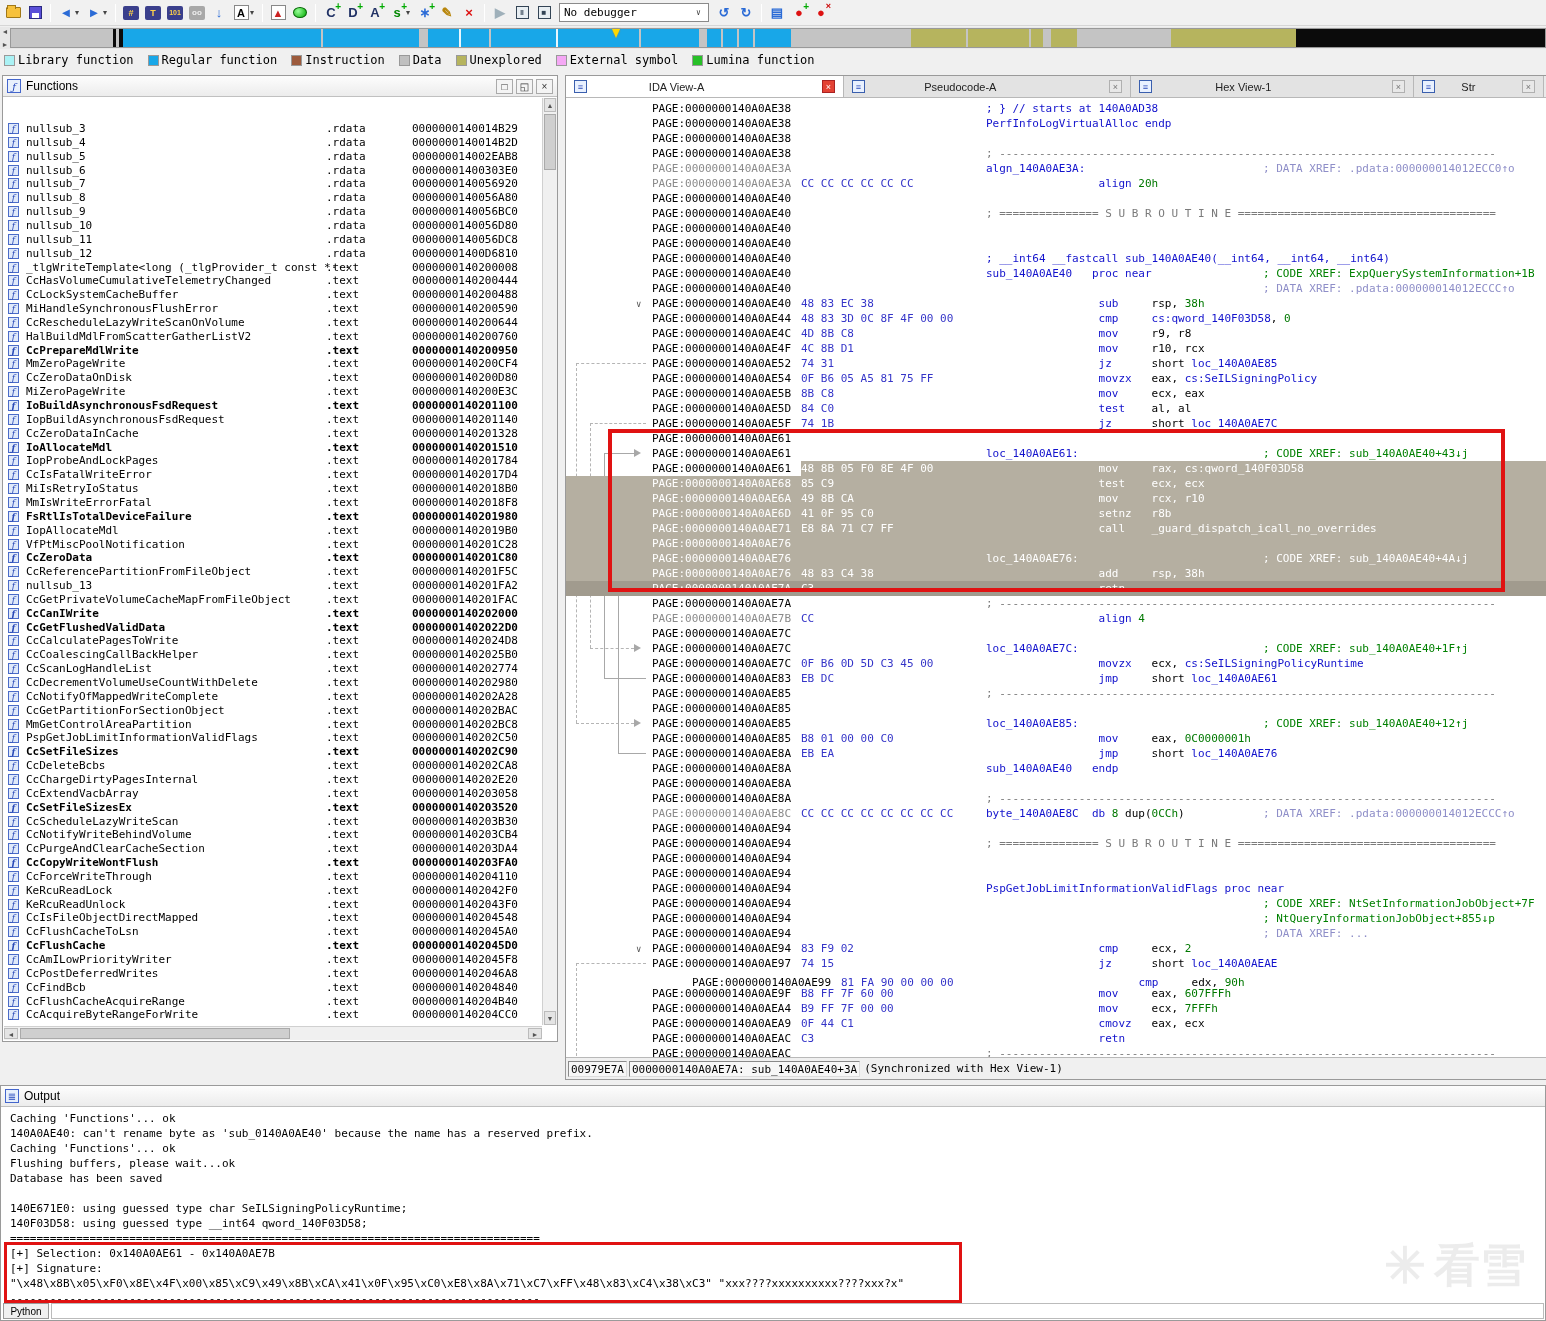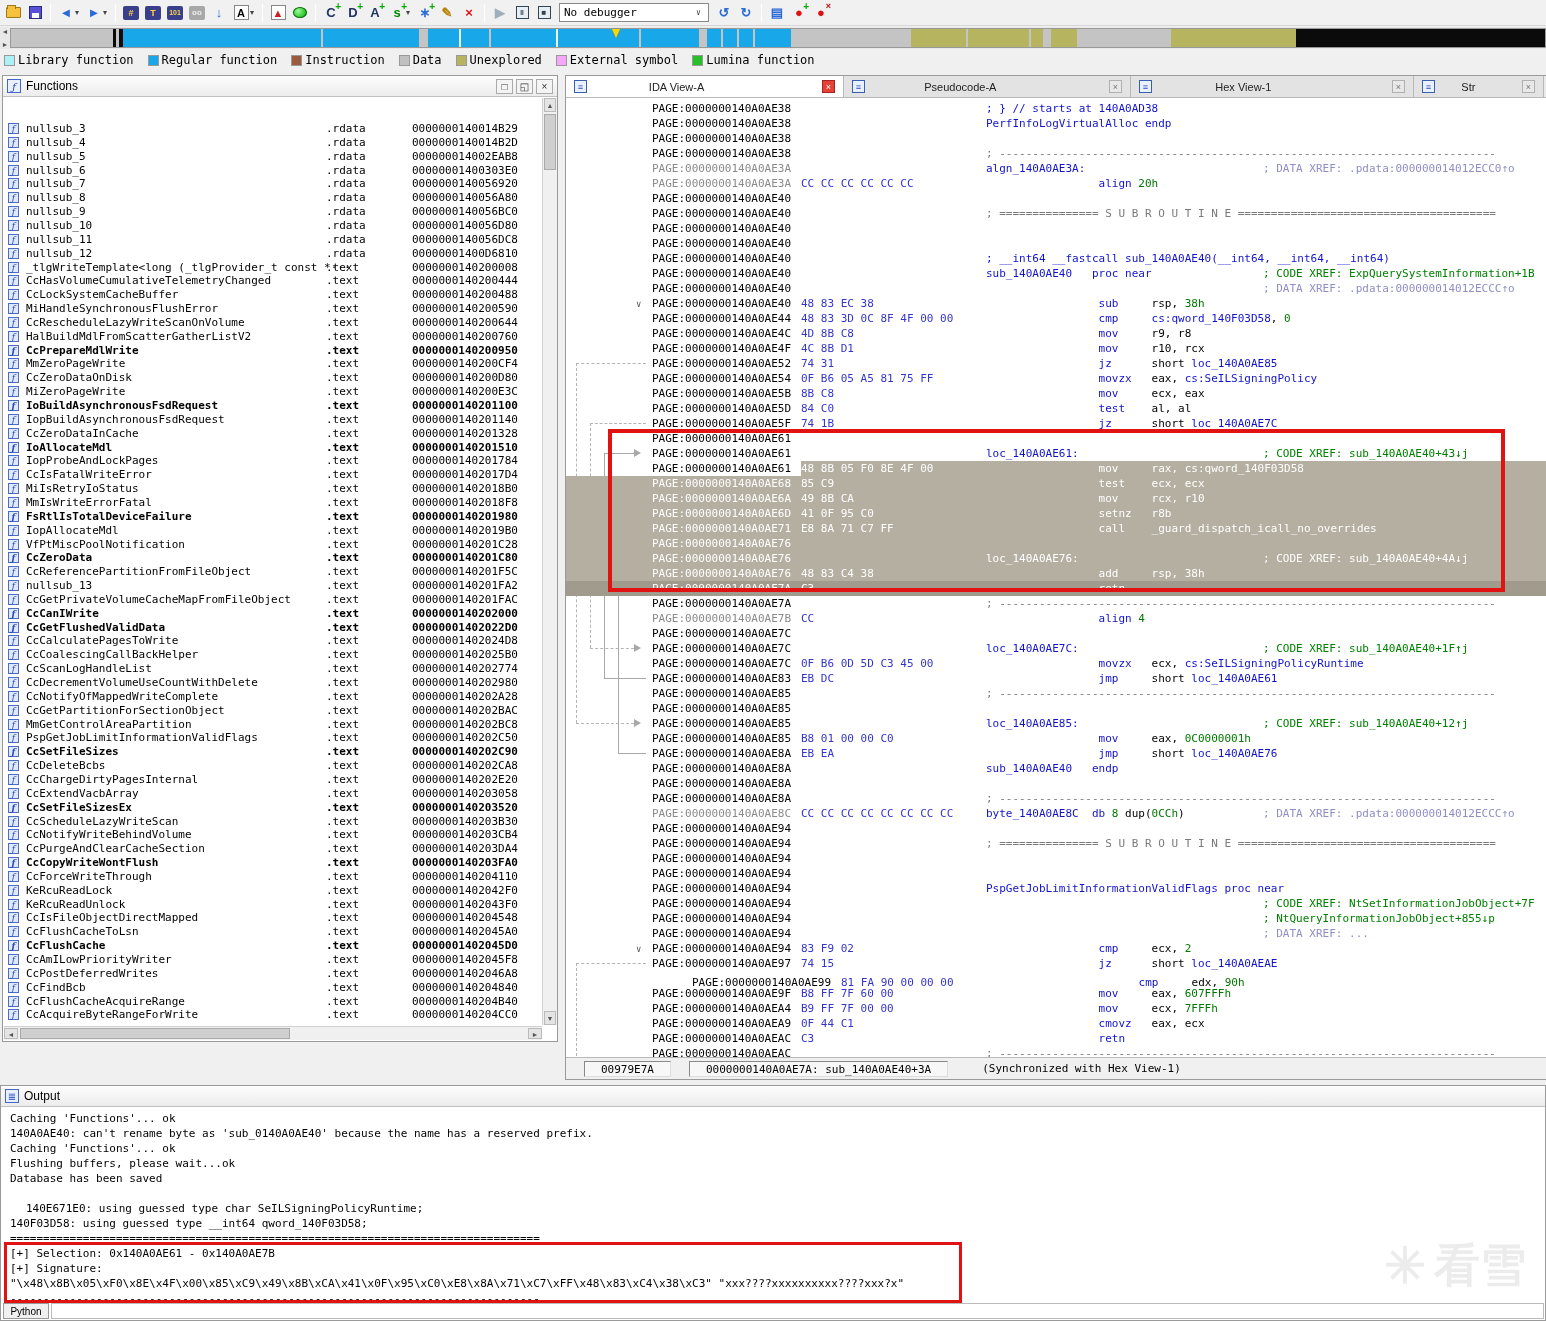--- a/index.html
+++ b/index.html
@@ -93,21 +93,21 @@
   .wh{color:#ffffff !important;}
   .dot{position:absolute;left:60px;top:4px;width:7px;height:7px;border-radius:50%;background:#3db0f0;}
   .chev{position:absolute;left:70px;top:0;color:#555;font-size:9px;}
   .ah{position:absolute;width:0;height:0;border-top:4px solid transparent;border-bottom:4px solid transparent;border-left:7px solid #a8a8a8;}
   .gv{position:absolute;width:0;border-left:1px solid #a8a8a8;}
   .gh{position:absolute;height:0;border-top:1px solid #a8a8a8;}
   .gv.d{border-left-style:dashed;border-left-color:#b5b5b5;}
   .gh.d{border-top-style:dashed;border-top-color:#b5b5b5;}
   #dstatus{position:absolute;left:0;right:0;bottom:0;height:22px;background:#f0f0f0;border-top:1px solid #b8b8b8;
     display:flex;align-items:center;font-family:"DejaVu Sans Mono",monospace;font-size:11px;}
-  #dstatus .cell{padding:0 16px;border-right:1px solid #c4c4c4;height:16px;line-height:16px;background:#f7f7f7;border:1px inset #ddd;margin-left:18px;white-space:pre;}
+  #dstatus .cell{padding:0 2px;border-right:1px solid #c4c4c4;height:16px;line-height:16px;background:#f7f7f7;border:1px inset #ddd;margin-left:2px;white-space:pre;}
   
   #olog{position:absolute;left:1px;right:1px;top:22px;bottom:18px;background:#fff;overflow:hidden;
     font-family:"DejaVu Sans Mono",monospace;font-size:11px;}
   .ol{position:absolute;left:8px;right:4px;height:15px;line-height:15px;white-space:pre;color:#000;}
   #pybtn{position:absolute;left:2px;bottom:1px;height:16px;width:46px;border:1px solid #999;background:#f0f0f0;
     font-size:10px;display:flex;align-items:center;justify-content:center;}
   #pyinput{position:absolute;left:50px;right:1px;bottom:1px;height:16px;background:#fff;border:1px solid #bbb;}
   
   .redbox{position:absolute;border:4px solid #e01212;pointer-events:none;z-index:50;}
   
@@ -799,21 +799,21 @@
   <div class="titlebar">
     <span class="wicon" style="font-style:normal;">≣</span>
     <span>Output</span>
   </div>
   <div id="olog">
       <div class="ol" style="top: 3px;">Caching 'Functions'... ok</div>
       <div class="ol" style="top: 18px;">140A0AE40: can't rename byte as 'sub_0140A0AE40' because the name has a reserved prefix.</div>
       <div class="ol" style="top: 33px;">Caching 'Functions'... ok</div>
       <div class="ol" style="top: 48px;">Flushing buffers, please wait...ok</div>
       <div class="ol" style="top: 63px;">Database has been saved</div>
-      <div class="ol" style="top: 93px; margin-left: 16px;">140E671E0: using guessed type char SeILSigningPolicyRuntime;</div>
+      <div class="ol" style="top: 93px;">140E671E0: using guessed type char SeILSigningPolicyRuntime;</div>
       <div class="ol" style="top: 108px;">140F03D58: using guessed type __int64 qword_140F03D58;</div>
       <div class="ol" style="top: 123px;">================================================================================</div>
       <div class="ol" style="top: 138px;">[+] Selection: 0x140A0AE61 - 0x140A0AE7B</div>
       <div class="ol" style="top: 153px;">[+] Signature:</div>
       <div class="ol" style="top: 168px;">"\x48\x8B\x05\xF0\x8E\x4F\x00\x85\xC9\x49\x8B\xCA\x41\x0F\x95\xC0\xE8\x8A\x71\xC7\xFF\x48\x83\xC4\x38\xC3" "xxx????xxxxxxxxxx????xxx?x"</div>
       <div class="ol" style="top: 183px;">--------------------------------------------------------------------------------</div>
     </div>
   <div id="pybtn">
     <span>Python</span>
   </div>

